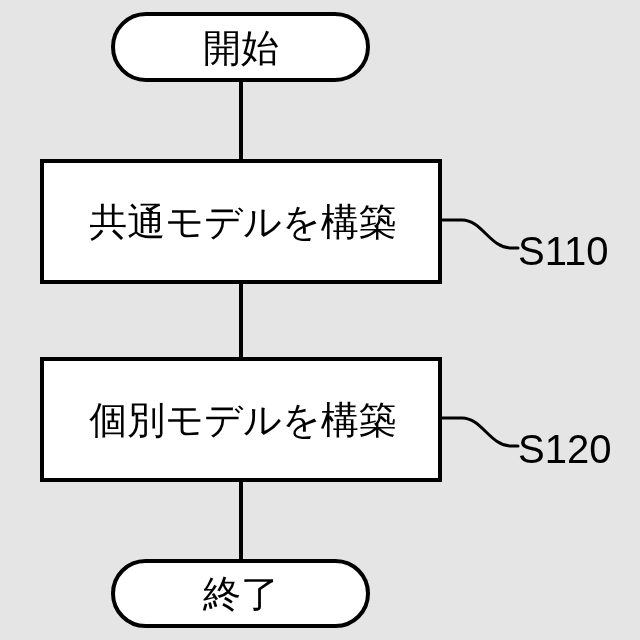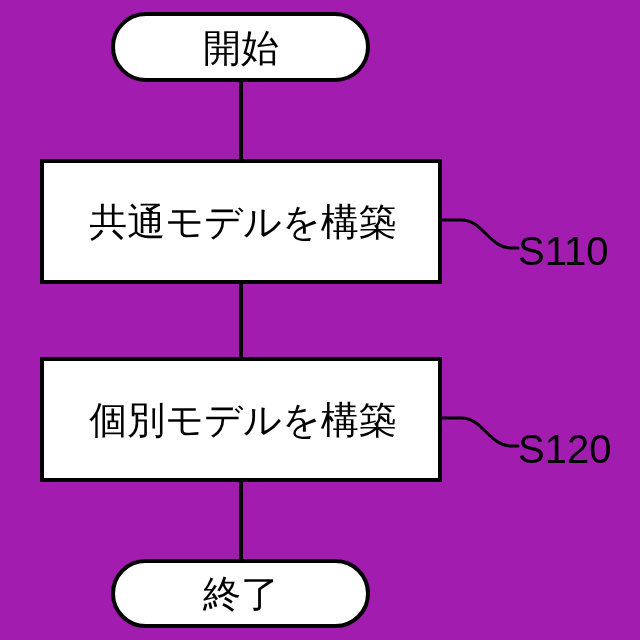--- a/index.html
+++ b/index.html
@@ -11,21 +11,21 @@
   body {
     width: 640px;
     height: 640px;
     overflow: hidden;
     font-family: "Liberation Sans", "DejaVu Sans", sans-serif;
   }
   #diagram-root {
     position: relative;
     width: 640px;
     height: 640px;
-    background: #a21caf;
+    background: #e5e5e5;
   }
   svg#flowchart-svg {
     display: block;
     width: 640px;
     height: 640px;
   }
   .node-shape {
     fill: #ffffff;
     stroke: #000000;
     stroke-width: 4;

